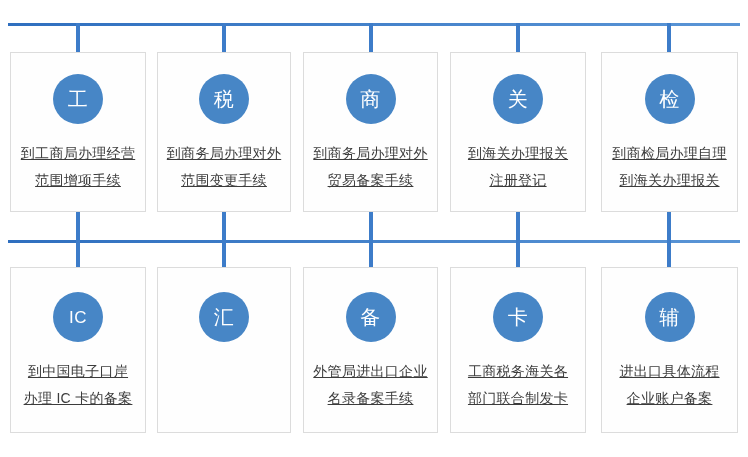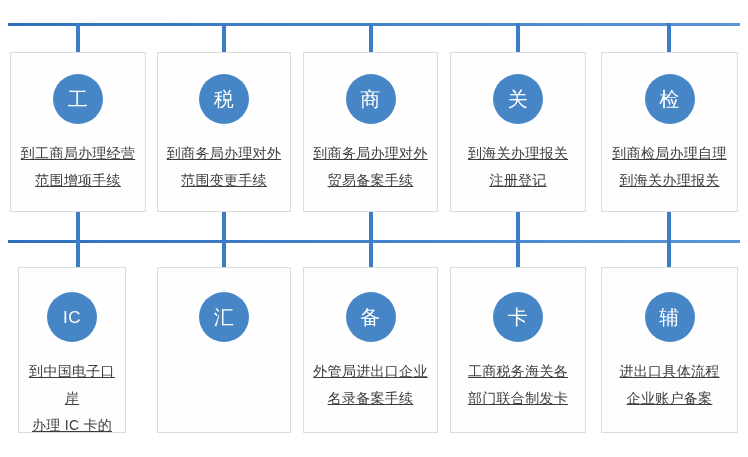--- a/index.html
+++ b/index.html
@@ -141,21 +141,21 @@
     <div class="card-label">到海关办理报关
 注册登记</div>
   </div>
 
   <div class="card row-top" style="left:601px; width:137px">
     <div class="badge">检</div>
     <div class="card-label">到商检局办理自理
 到海关办理报关</div>
   </div>
 
-  <div class="card row-bottom" style="left:18px;  width:108px">
+  <div class="card row-bottom" style="left:10px;  width:136px">
     <div class="badge latin">IC</div>
     <div class="card-label">到中国电子口岸
 办理 IC 卡的备案</div>
   </div>
 
   <div class="card row-bottom" style="left:157px; width:134px">
     <div class="badge">汇</div>
   </div>
 
   <div class="card row-bottom" style="left:303px; width:135px">

